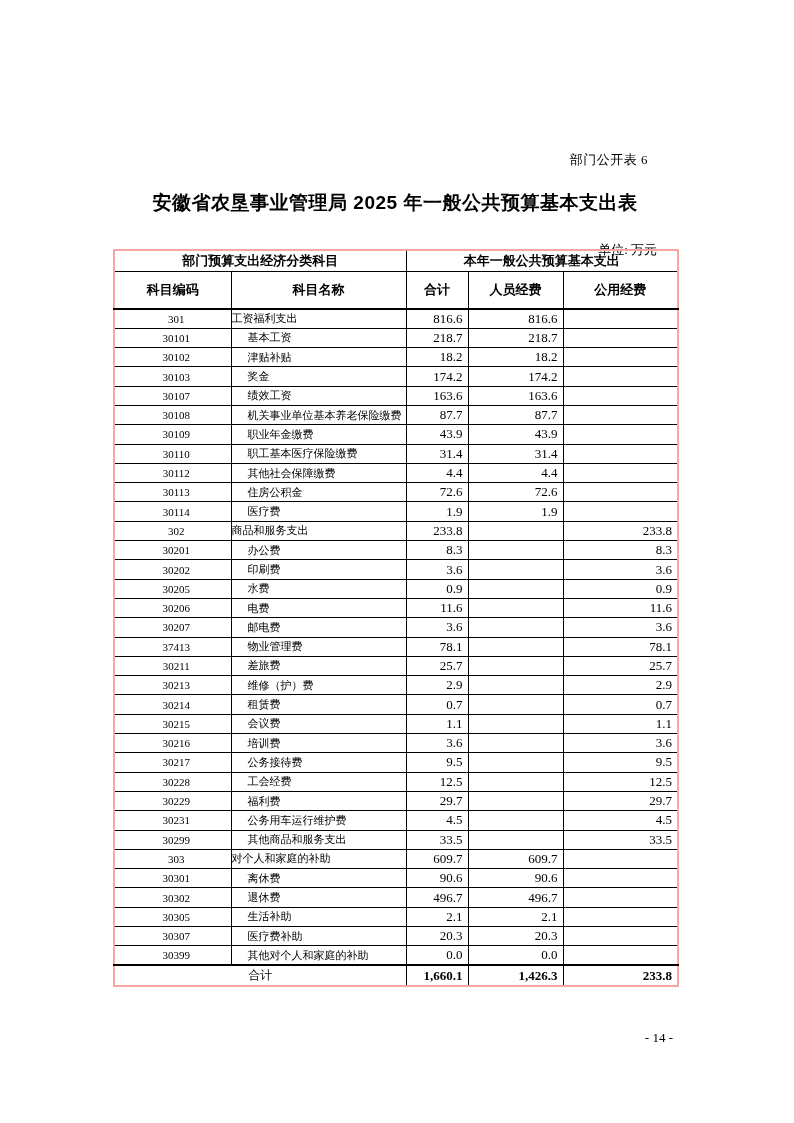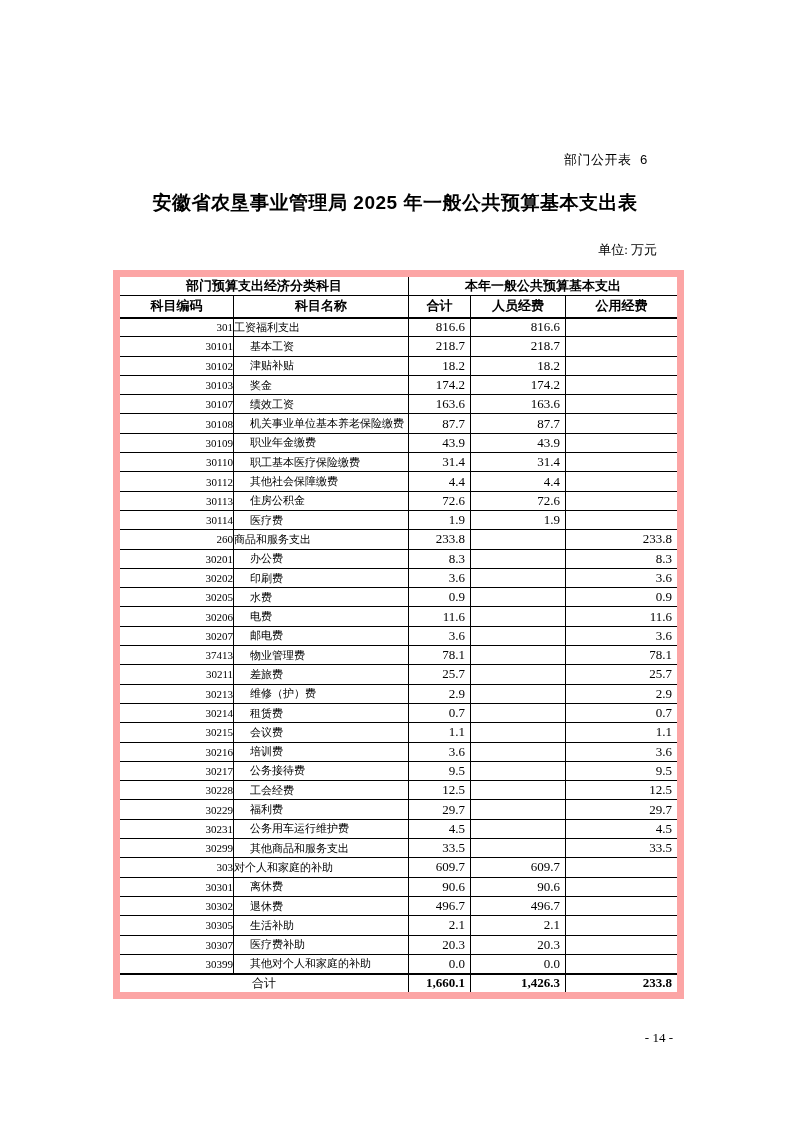--- a/index.html
+++ b/index.html
@@ -4,55 +4,55 @@
 <style>
   html,body { margin:0; padding:0; }
   body {
     width:794px; height:1123px;
     background:#ffffff; color:#000;
     font-family:"Liberation Serif", serif;
     position:relative; overflow:hidden;
   }
   .doc-note {
     position:absolute; top:151px; right:146px;
-    font-size:13px; letter-spacing:0.5px;font-family:Liberation Mono, monospace;
+    font-size:13px; letter-spacing:0.5px;
   }
   .doc-title {
     position:absolute; top:190px; left:113px; width:564px;
     text-align:center; font-size:19px; font-weight:bold;
     font-family:Liberation Sans, sans-serif;
     letter-spacing:0.5px; white-space:nowrap;
   }
   .unit-label {
     position:absolute; top:241px; right:137px;
     font-size:13px;
   }
   table.budget {
-    position:absolute; top:270px; left:113px;
+    position:absolute; top:249px; left:113px;
     width:564px; border-collapse:collapse; table-layout:fixed;
-    border:7px solid #fca5a5;
+    border:2px solid #fca5a5;
   }
   col.c-code { width:117px; }
   col.c-name { width:175px; }
   col.c-total { width:62px; }
   col.c-personnel { width:95px; }
   col.c-public { width:115px; }
   .budget th, .budget td {
     border:1px solid #000; padding:0; vertical-align:middle;
     overflow:hidden; white-space:nowrap;
   }
   .budget thead th {
     font-family:"Liberation Sans", sans-serif;
     font-weight:bold; font-size:13px; text-align:center;
   }
   .budget thead tr.h1 { height:21px; }
-  .budget thead tr.h2 { height:22px;margin-left:21px; }
+  .budget thead tr.h2 { height:38px;margin-left:21px; }
   .budget thead tr.h2 th { border-bottom:2px solid #000; }
   .budget tbody tr { height:19.3px; }
-  .budget td.code { font-size:11px; text-align:right; padding-left:7px; }
+  .budget td.code { font-size:11px; text-align:center; padding-left:7px; }
   .budget tr.child td.code { }
   .budget td.name { font-size:11px; text-align:left; padding-left:0; }
   .budget tr.child td.name { padding-left:16px; }
   .budget td.num { font-size:13px; text-align:right; padding-right:5px; }
   .budget tr.total-row { height:21px; }
   .budget tr.total-row td { border-top:2px solid #000; }
   .budget tr.total-row td.label { font-size:12px; text-align:center; }
   .budget tr.total-row td.num { font-weight:bold;margin-top:40px; }
   .page-number {
     position:absolute; top:1030px; right:121px;
@@ -161,21 +161,21 @@
         <td class="num"></td>
       </tr>
       <tr class="child">
         <td class="code">30114</td>
         <td class="name">医疗费</td>
         <td class="num">1.9</td>
         <td class="num">1.9</td>
         <td class="num"></td>
       </tr>
       <tr class="parent">
-        <td class="code">260</td>
+        <td class="code">302</td>
         <td class="name">商品和服务支出</td>
         <td class="num">233.8</td>
         <td class="num"></td>
         <td class="num">233.8</td>
       </tr>
       <tr class="child">
         <td class="code">30201</td>
         <td class="name">办公费</td>
         <td class="num">8.3</td>
         <td class="num"></td>

